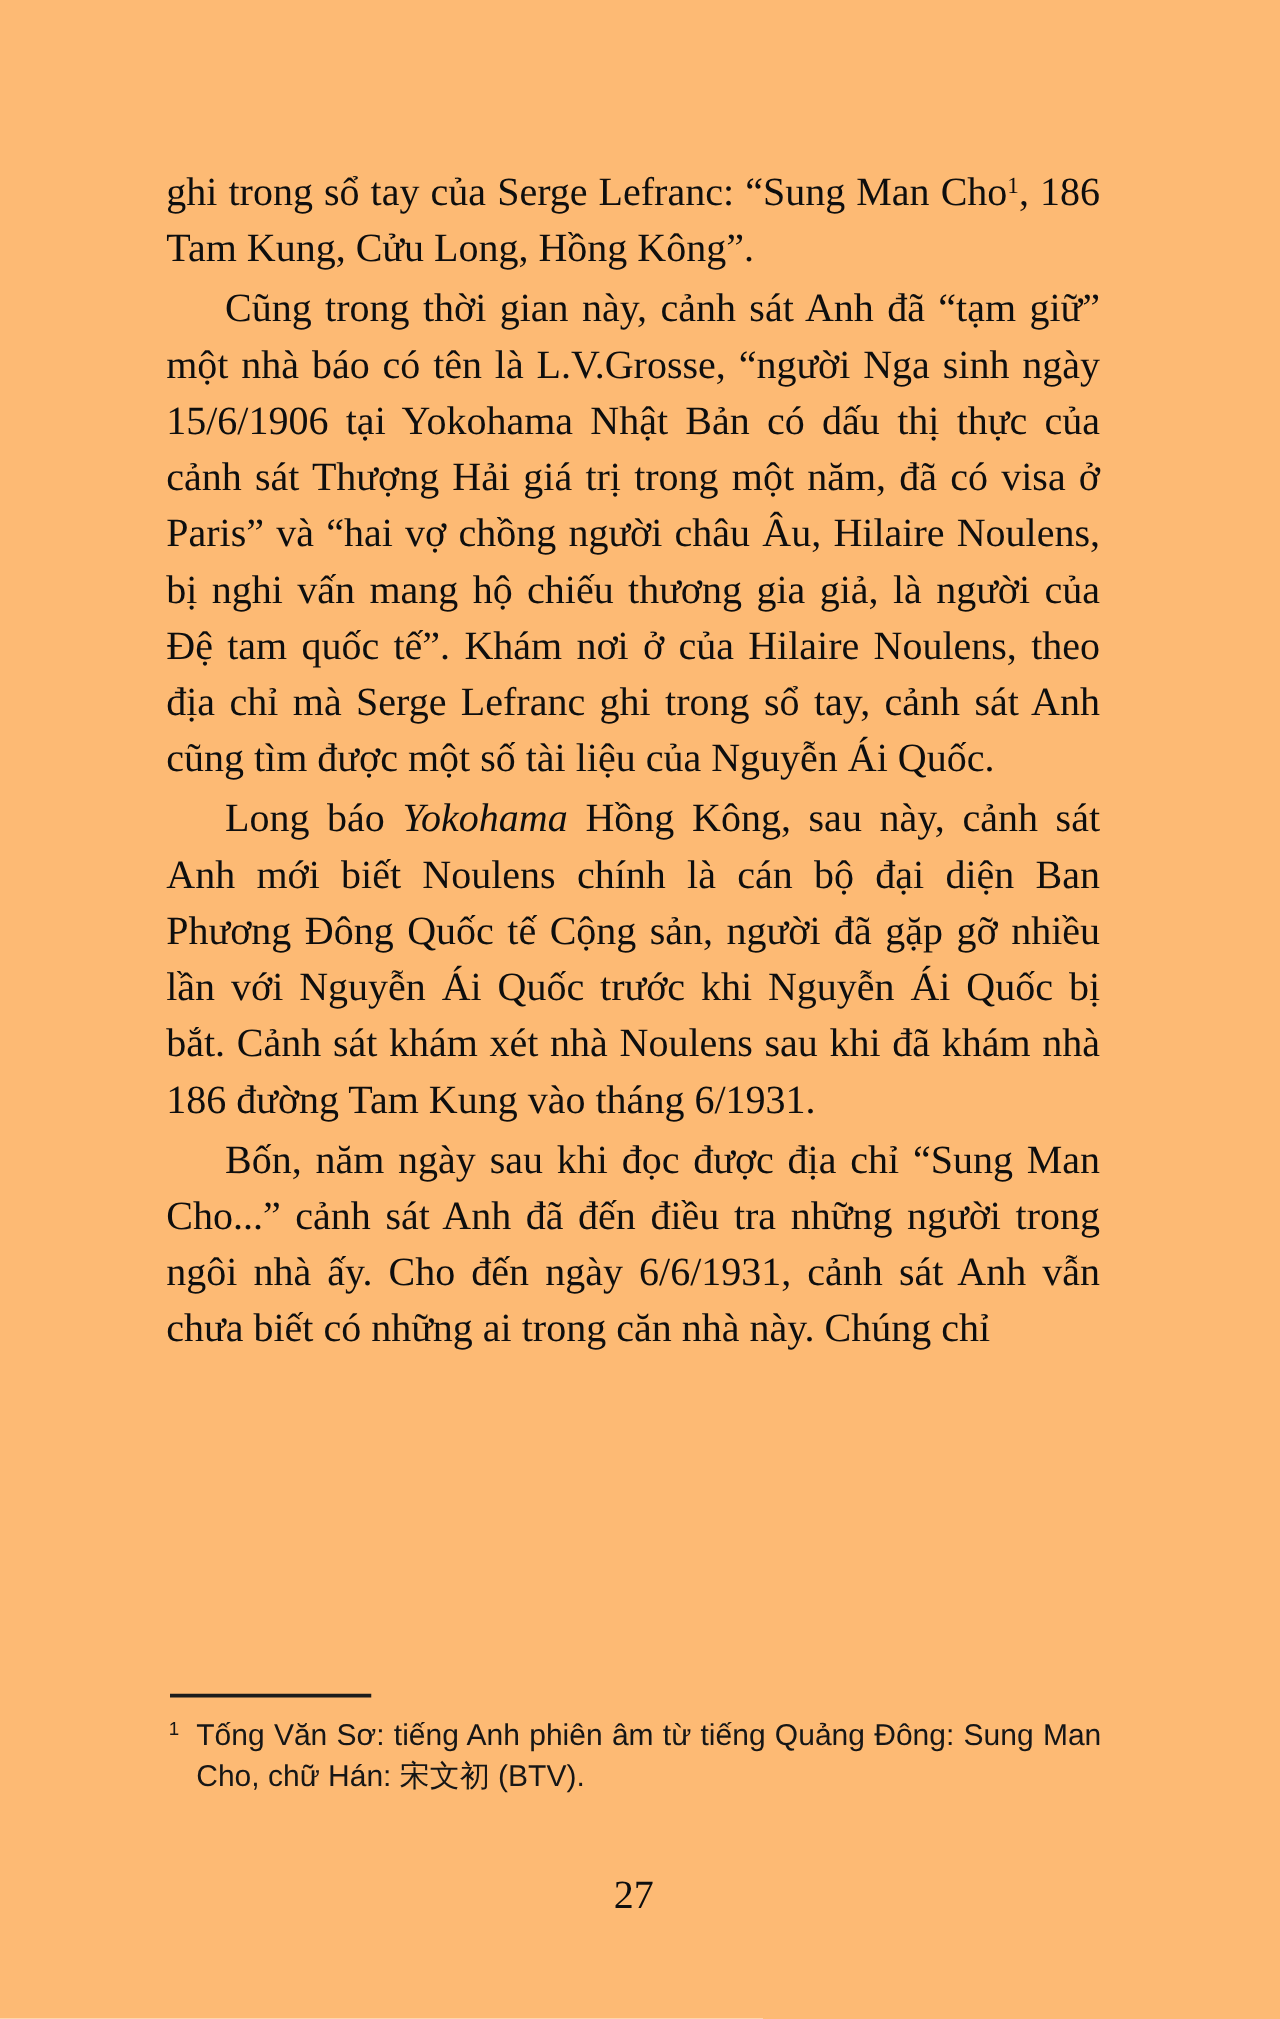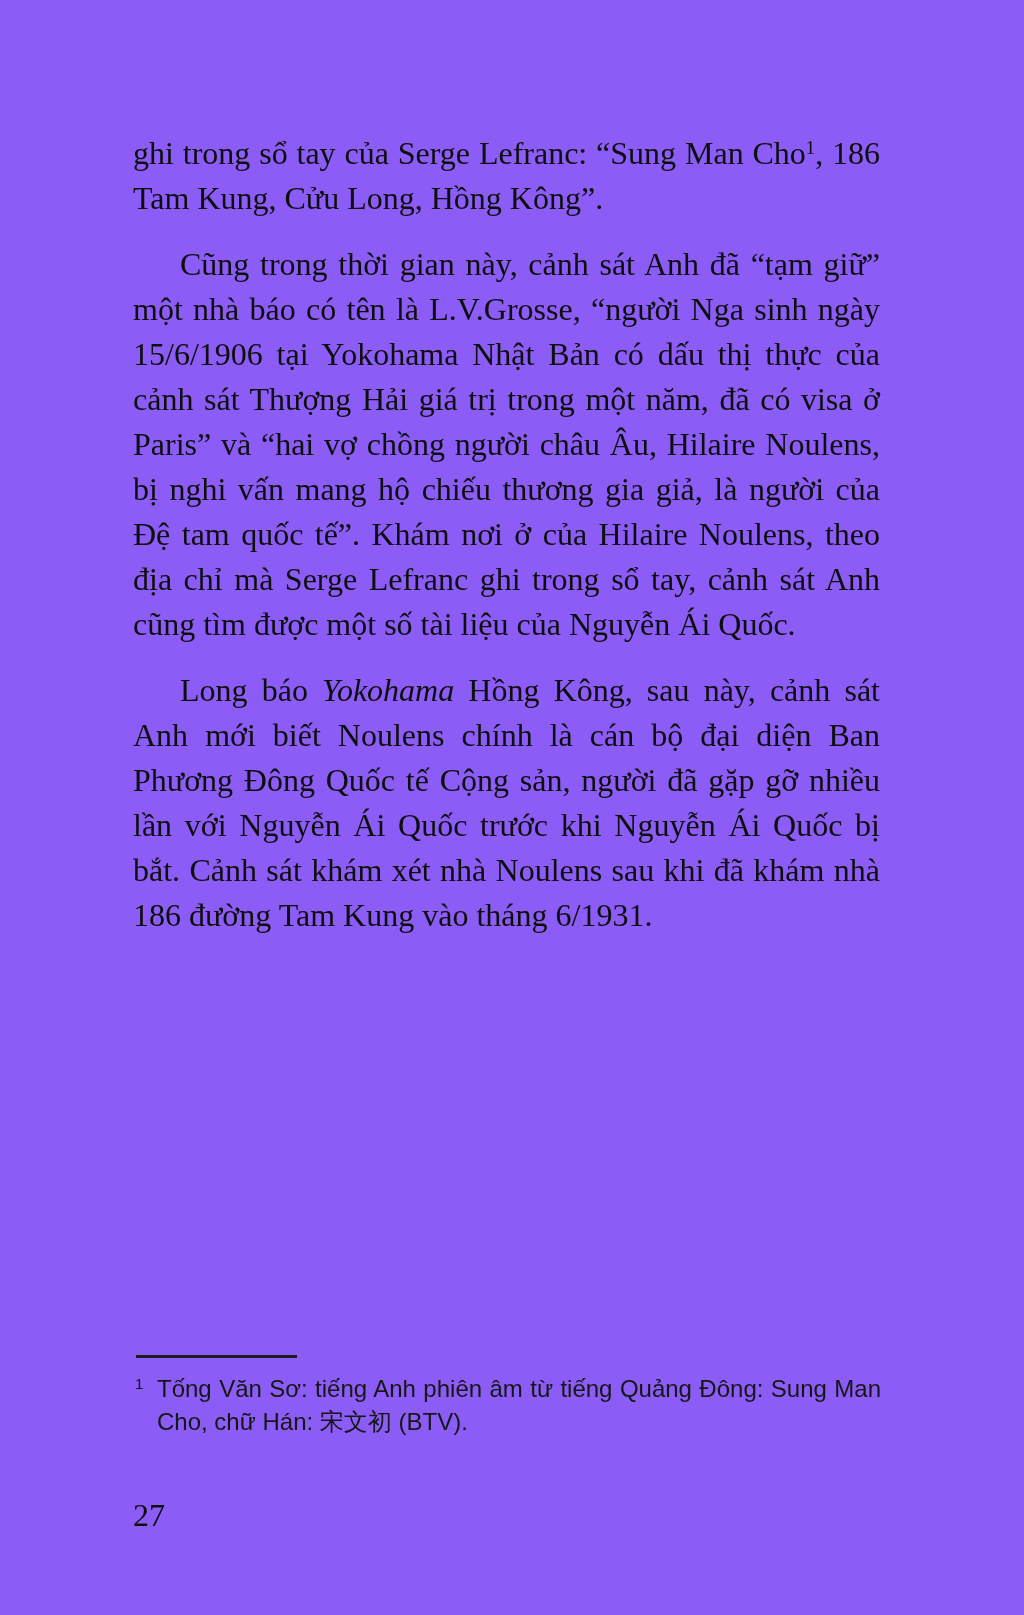--- a/index.html
+++ b/index.html
@@ -4,39 +4,39 @@
 <style>
   html, body {
     margin: 0;
     padding: 0;
     background: #ffffff;
   }
   .page {
     position: relative;
     width: 1024px;
     height: 1615px;
-    background: #8b5cf6;
+    background: #fdba74;
     overflow: hidden;
     font-family: "Liberation Serif", "DejaVu Serif", serif;
     color: #0e0e0e;
   }
   .body-text {
     position: absolute;
     left: 133px;
     top: 131px;
     width: 747px;
     font-size: 32px;
     line-height: 45px;
     text-align: justify;
   }
   .body-text p {
     margin: 0;
   }
   .body-text p + p {
-    margin-top: 21px;
+    margin-top: 3px;
     text-indent: 47px;
     font-family: Liberation Serif, serif;
   }
   .fn-ref {
     font-size: 58%;
     line-height: 0;
     vertical-align: baseline;
     position: relative;
     top: -0.55em;
   }
@@ -70,39 +70,40 @@
   }
   .fn-text {
     padding-left: 24px;
     text-align: justify;
   }
   .page-number {
     position: absolute;
     left: 133px;
     top: 1497px;
     width: 748px;
-    text-align: left;
+    text-align: center;
     font-size: 32px;
     line-height: 36px;
     color: #0e0e0e;
   }
 </style>
 </head>
 <body>
 
 <div class="page">
 
   <main class="body-text">
 
     <p><span>ghi trong sổ tay của Serge Lefranc: “Sung Man Cho</span><sup class="fn-ref">1</sup><span>, 186 Tam Kung, Cửu Long, Hồng Kông”.</span></p>
 
     <p>Cũng trong thời gian này, cảnh sát Anh đã “tạm giữ” một nhà báo có tên là L.V.Grosse, “người Nga sinh ngày 15/6/1906 tại Yokohama Nhật Bản có dấu thị thực của cảnh sát Thượng Hải giá trị trong một năm, đã có visa ở Paris” và “hai vợ chồng người châu Âu, Hilaire Noulens, bị nghi vấn mang hộ chiếu thương gia giả, là người của Đệ tam quốc tế”. Khám nơi ở của Hilaire Noulens, theo địa chỉ mà Serge Lefranc ghi trong sổ tay, cảnh sát Anh cũng tìm được một số tài liệu của Nguyễn Ái Quốc.</p>
 
     <p><span>Long báo </span><em class="italic">Yokohama</em><span> Hồng Kông, sau này, cảnh sát Anh mới biết Noulens chính là cán bộ đại diện Ban Phương Đông Quốc tế Cộng sản, người đã gặp gỡ nhiều lần với Nguyễn Ái Quốc trước khi Nguyễn Ái Quốc bị bắt. Cảnh sát khám xét nhà Noulens sau khi đã khám nhà 186 đường Tam Kung vào tháng 6/1931.</span></p>
 
+    <p>Bốn, năm ngày sau khi đọc được địa chỉ “Sung Man Cho...” cảnh sát Anh đã đến điều tra những người trong ngôi nhà ấy. Cho đến ngày 6/6/1931, cảnh sát Anh vẫn chưa biết có những ai trong căn nhà này. Chúng chỉ</p>
 
   </main>
 
   <div class="footnote-rule"></div>
 
   <div class="footnote">
     <sup class="fn-marker">1</sup>
     <div class="fn-text">Tống Văn Sơ: tiếng Anh phiên âm từ tiếng Quảng Đông: Sung Man Cho, chữ Hán: 宋文初 (BTV).</div>
   </div>
 

